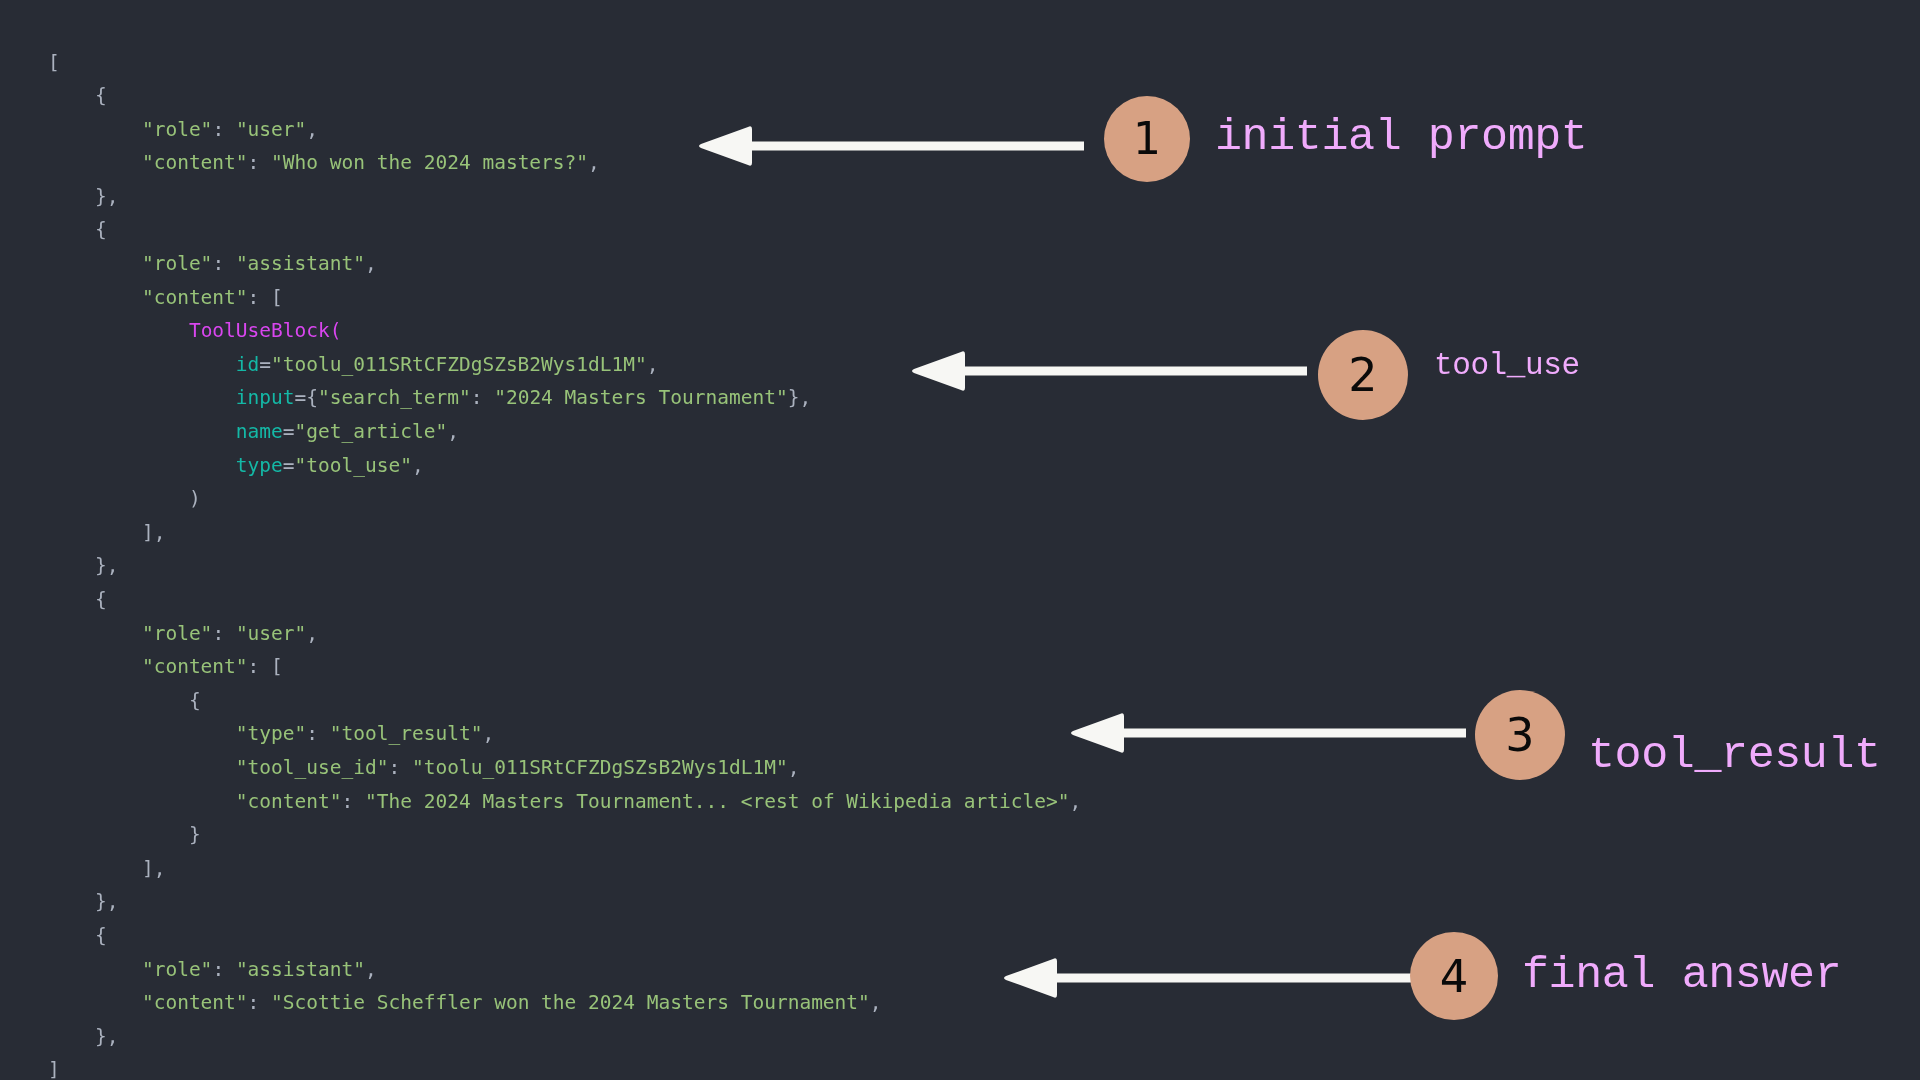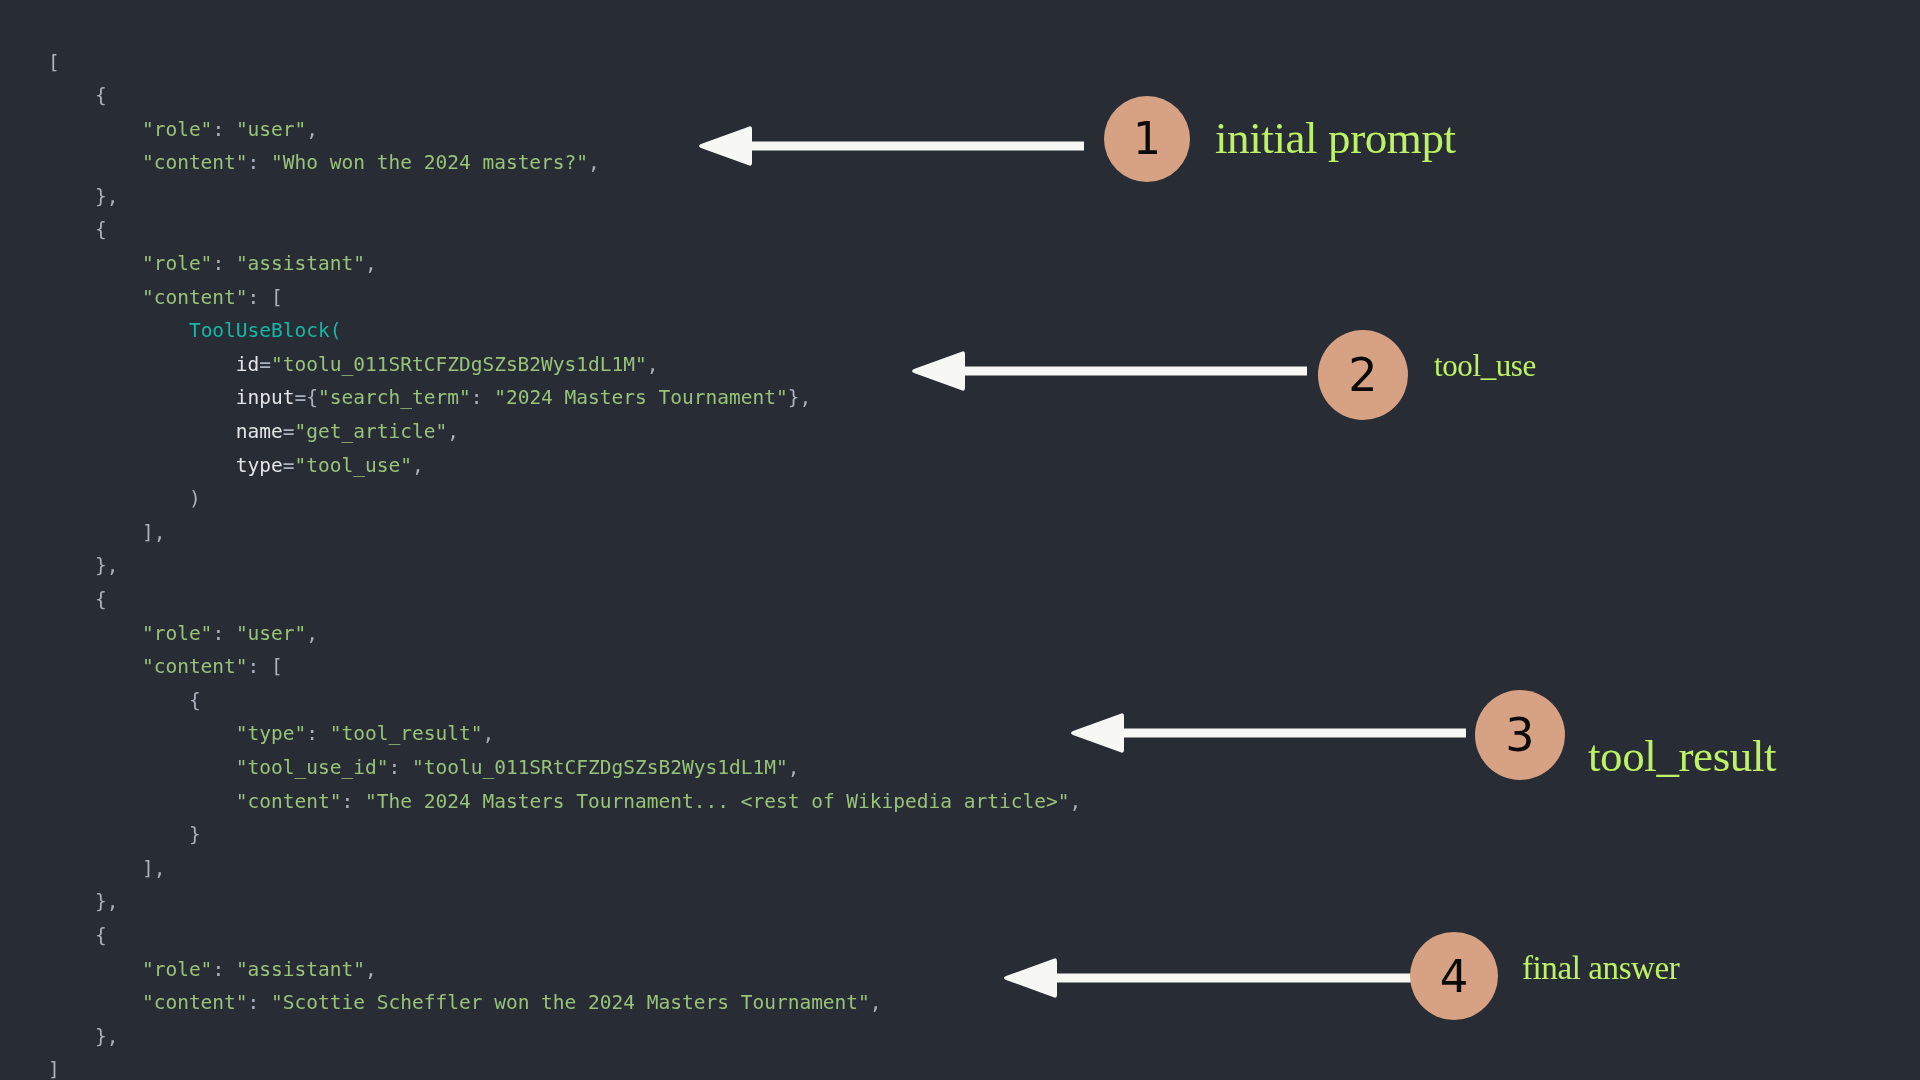--- a/index.html
+++ b/index.html
@@ -34,22 +34,22 @@
     white-space: pre;
     -webkit-font-smoothing: antialiased;
   }
   .ln {
     display: block;
     height: 33.6px;
     white-space: pre;
   }
   .pun  { color: #abb2bf; }          
   .str  { color: #98c379; }          
-  .kw   { color: #e5e5e5; }          
-  .cls  { color: #14b8a6; }          
+  .kw   { color: #14b8a6; }          
+  .cls  { color: #d946ef; }          
 
   
   .arrow {
     position: absolute;
     height: 44px;
   }
   .arrow svg { display: block; overflow: visible; }
 
   
   .badge {
@@ -61,22 +61,22 @@
     justify-content: center;
     color: #0a0a0a;
     font-family: "DejaVu Sans", sans-serif;
     font-weight: 400;
   }
   .badge-num { line-height: 1; display: block; }
 
   
   .ann-label {
     position: absolute;
-    color: #bef264;
-    font-family: Liberation Serif, serif;
+    color: #f0abfc;
+    font-family: Liberation Mono, monospace;
     font-weight: 400;
     letter-spacing: -0.4px;
     white-space: nowrap;
   }
 </style>
 </head>
 <body>
 
 <div id="stage">
 
@@ -117,15 +117,15 @@
 
   <div class="arrow" style="left:999px; top:956px; width:412px;">
     <svg width="412" height="44" viewBox="0 0 412 44">
       <path d="M 412 17.5 L 58 17.5 L 58 5 Q 58 1 54 3 L 7 20 Q 3 22 7 24 L 54 41 Q 58 43 58 39 L 58 26.5 L 412 26.5 Z" fill="#f7f7f4"></path>
     </svg>
   </div>
 
   <div class="badge" style="left:1410px; top:932px; width:88px; height:88px; font-size:45px;">
     <span class="badge-num">4</span>
   </div>
-  <div class="ann-label" style="left:1522px; top:950px; font-size:33px;text-align:right;">final answer</div>
+  <div class="ann-label" style="left:1522px; top:950px; font-size:45px;text-align:right;">final answer</div>
 
 </div>
 
 </body></html>

